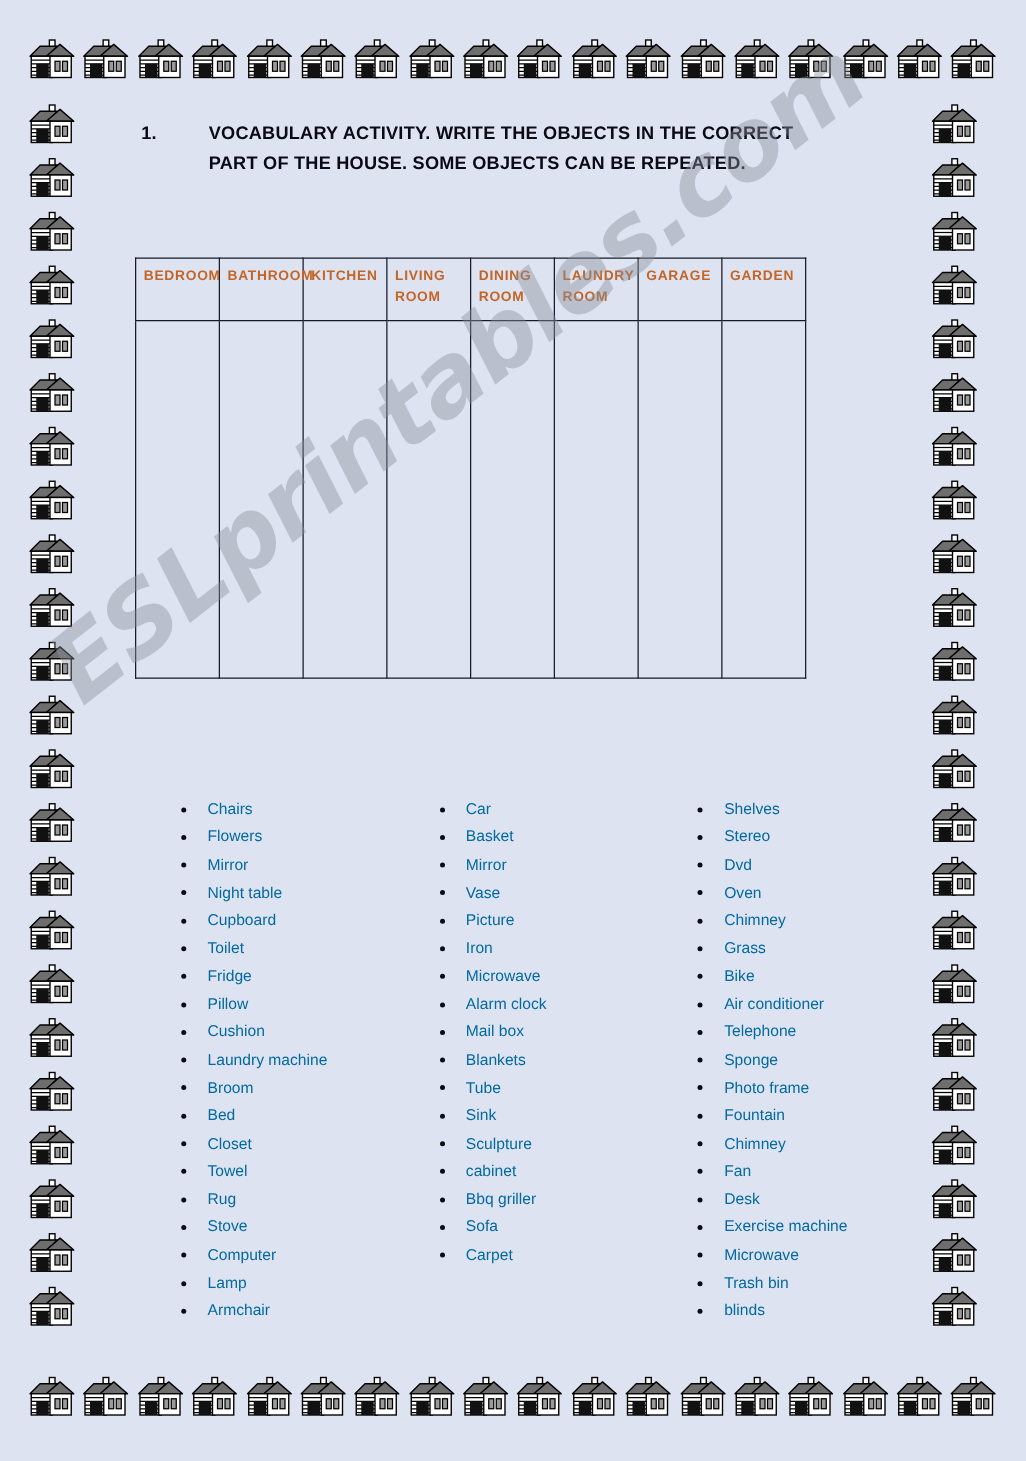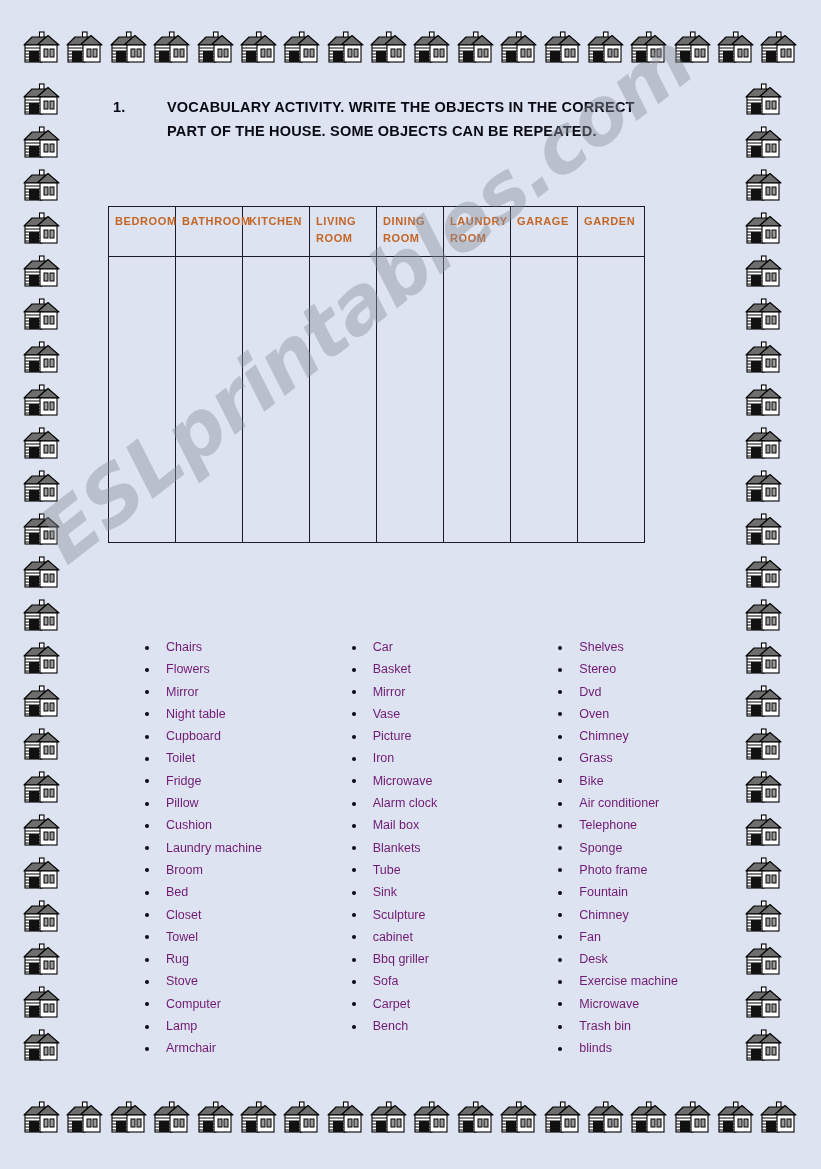--- a/index.html
+++ b/index.html
@@ -131,21 +131,21 @@
     margin: 0;
     padding: 0;
     list-style: none;
   }
   .word-col li {
     position: relative;
     height: 22.3px;
     line-height: 22.3px;
     padding-left: 26px;
     font-size: 12.5px;
-    color: #701a75;
+    color: #0369a1;
   }
   .word-col li::before {
     content: "";
     position: absolute;
     left: 5px;
     top: 9.5px;
     width: 4px;
     height: 4px;
     border-radius: 50%;
     background: #0b0b14;
@@ -1651,21 +1651,20 @@
             <li>Alarm clock</li>
             <li>Mail box</li>
             <li>Blankets</li>
             <li>Tube</li>
             <li>Sink</li>
             <li>Sculpture</li>
             <li>cabinet</li>
             <li>Bbq griller</li>
             <li>Sofa</li>
             <li>Carpet</li>
-            <li>Bench</li>
           </ul>
       </div>
       <div class="word-col">
         <ul id="col-2">
             <li>Shelves</li>
             <li>Stereo</li>
             <li>Dvd</li>
             <li>Oven</li>
             <li>Chimney</li>
             <li>Grass</li>

